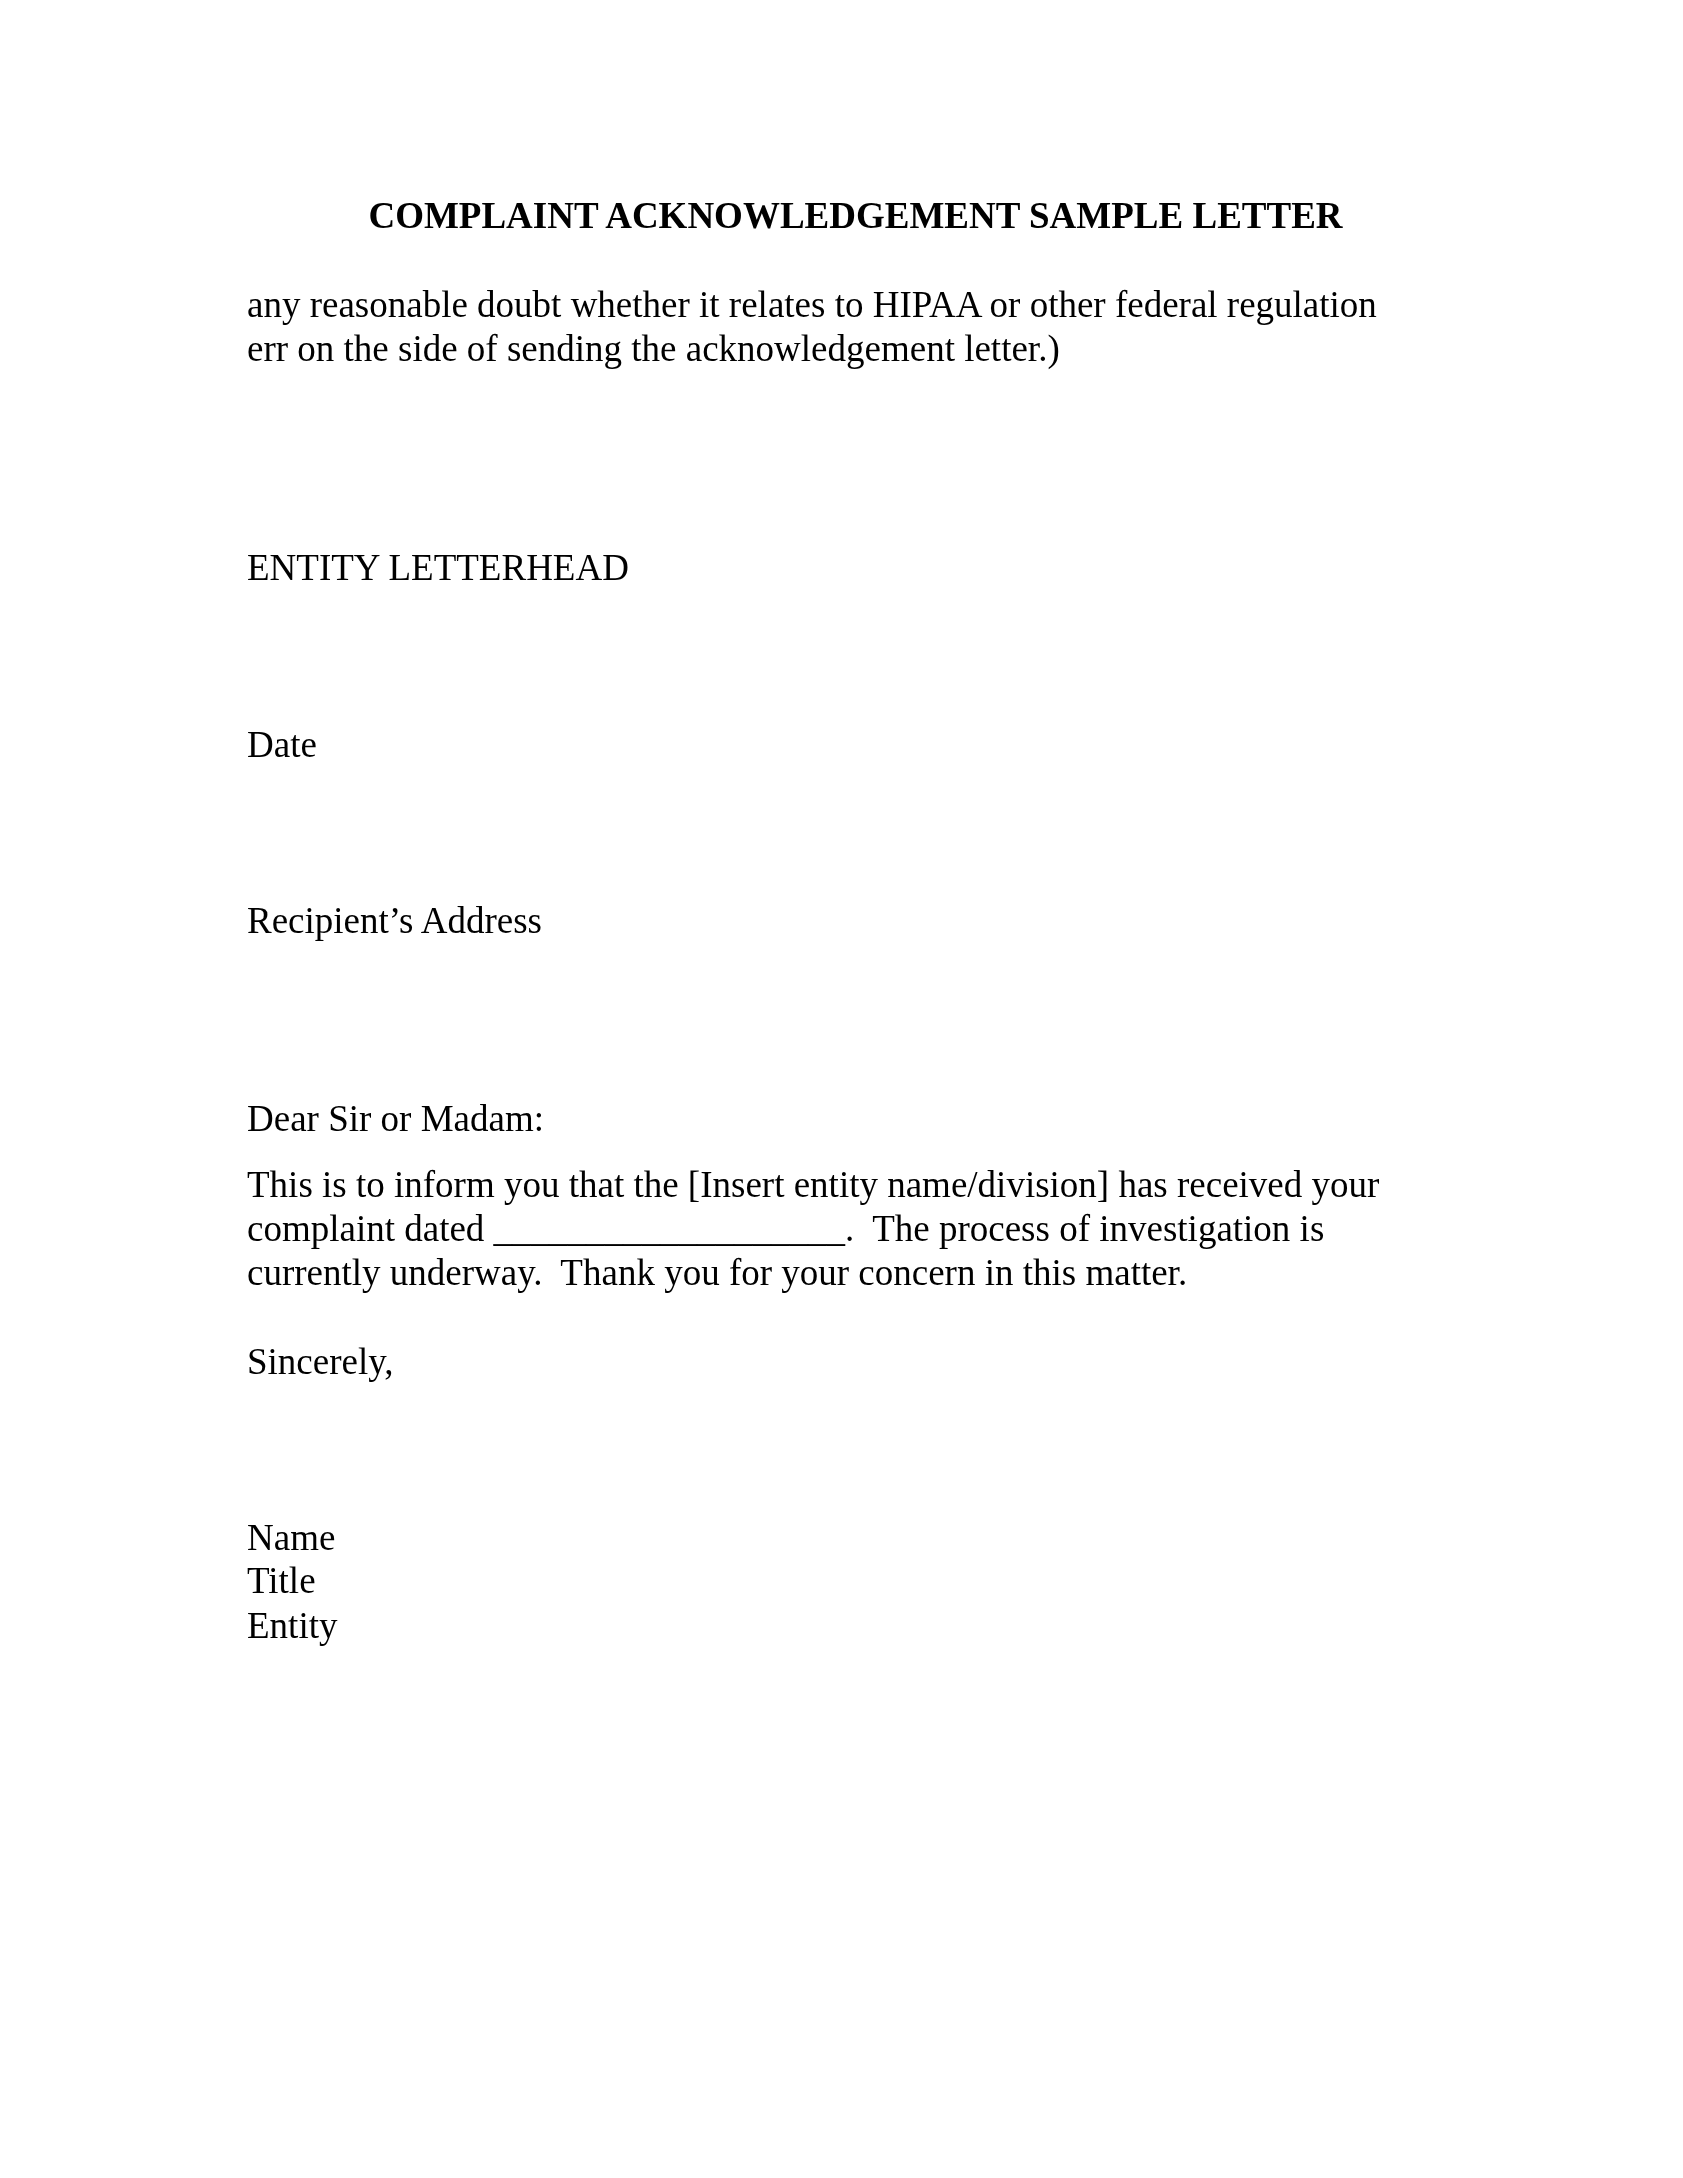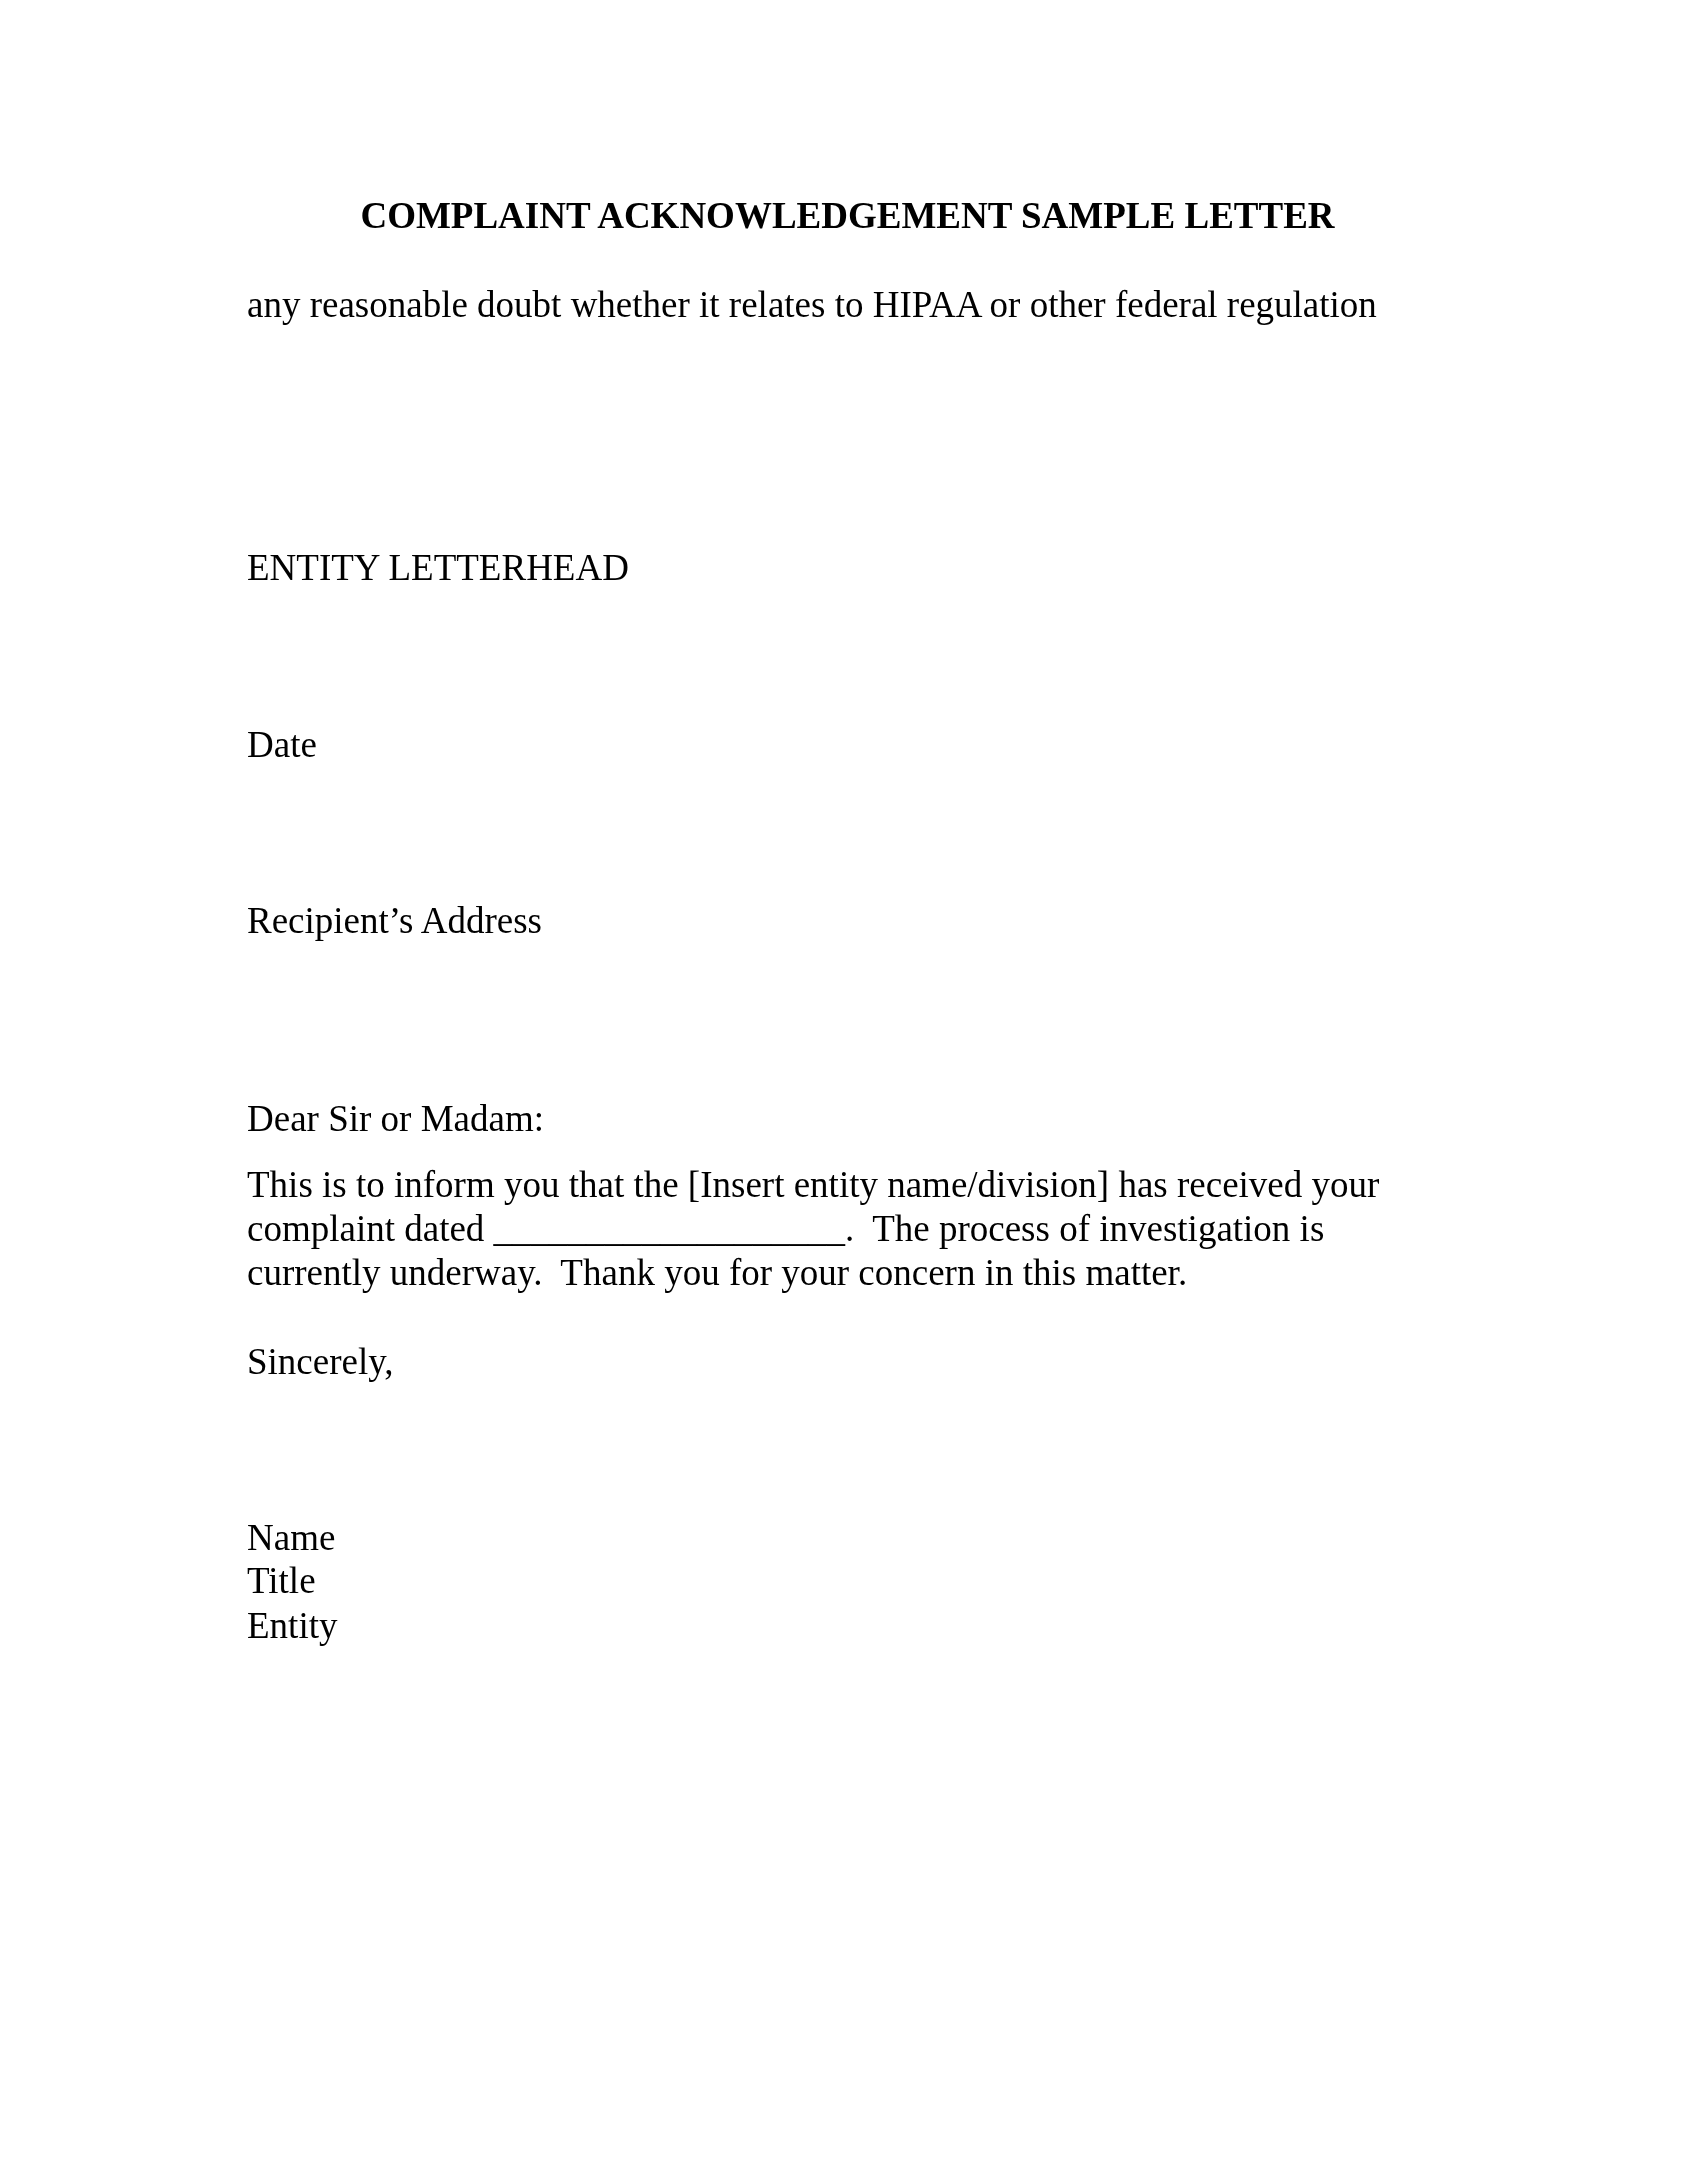--- a/index.html
+++ b/index.html
@@ -1,29 +1,30 @@
 <!DOCTYPE html>
 <html><head>
 <meta charset="utf-8">
 <style>
   html, body { margin: 0; padding: 0; background: #ffffff; }
   body { width: 1683px; height: 2178px; position: relative; overflow: hidden; }
   .page { position: absolute; left: 0; top: 0; width: 1683px; height: 2178px; background: #fff; color: #000;
     font-family: "Liberation Serif", "DejaVu Serif", serif; font-size: 37px; line-height: 44px; }
   .line { position: absolute; left: 247px; white-space: pre; }
   .title { position: absolute; left: 0; width: 1683px; text-align: center; font-weight: bold; top: 194px; white-space: pre; }
-  .title span { position: relative; left: 6px; }
+  .title span { position: relative; left: 14px; }
 </style>
 </head>
 <body>
 
 <div class="page">
   <div class="title"><span>COMPLAINT ACKNOWLEDGEMENT SAMPLE LETTER</span></div>
 
   <div class="line" style="top:283px">any reasonable doubt whether it relates to HIPAA or other federal regulation</div>
+  <div class="line" style="top:327px">err on the side of sending the acknowledgement letter.)</div>
 
   <div class="line" style="top:546px">ENTITY LETTERHEAD</div>
 
   <div class="line" style="top:723px">Date</div>
 
   <div class="line" style="top:899px">Recipient’s Address</div>
 
   <div class="line" style="top:1097px">Dear Sir or Madam:</div>
 
   <div class="line" style="top:1163px">This is to inform you that the [Insert entity name/division] has received your</div>

